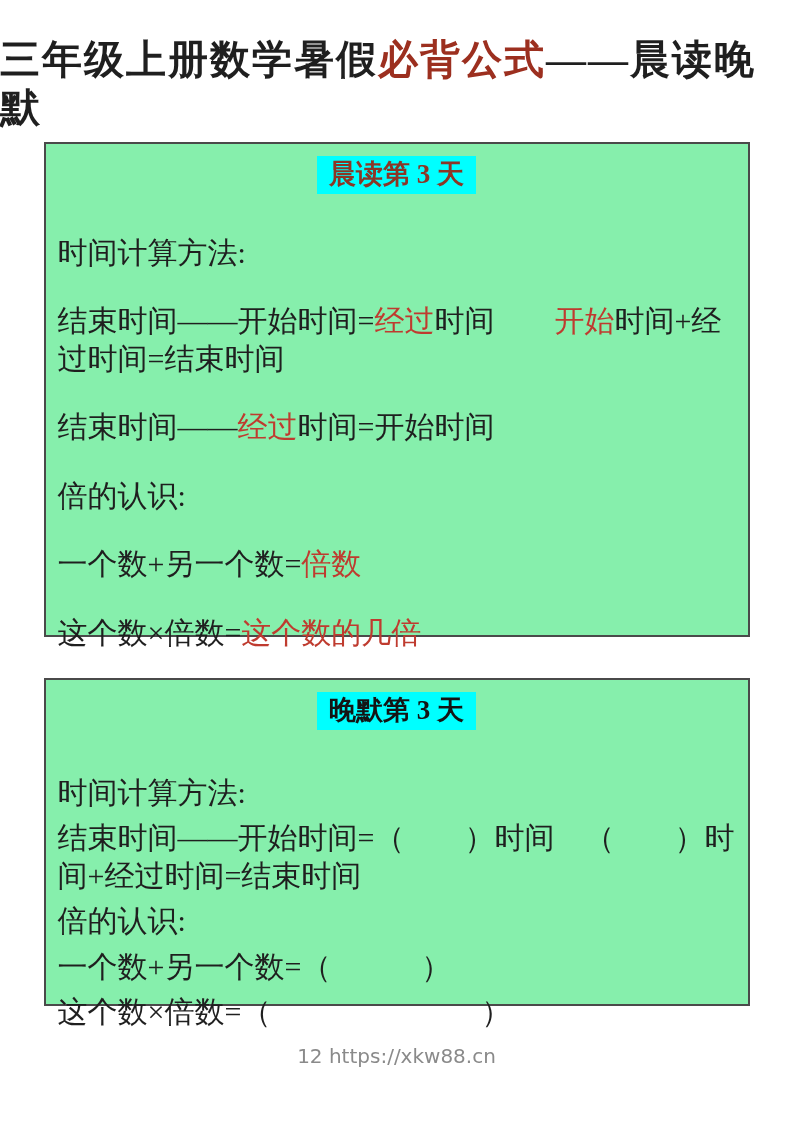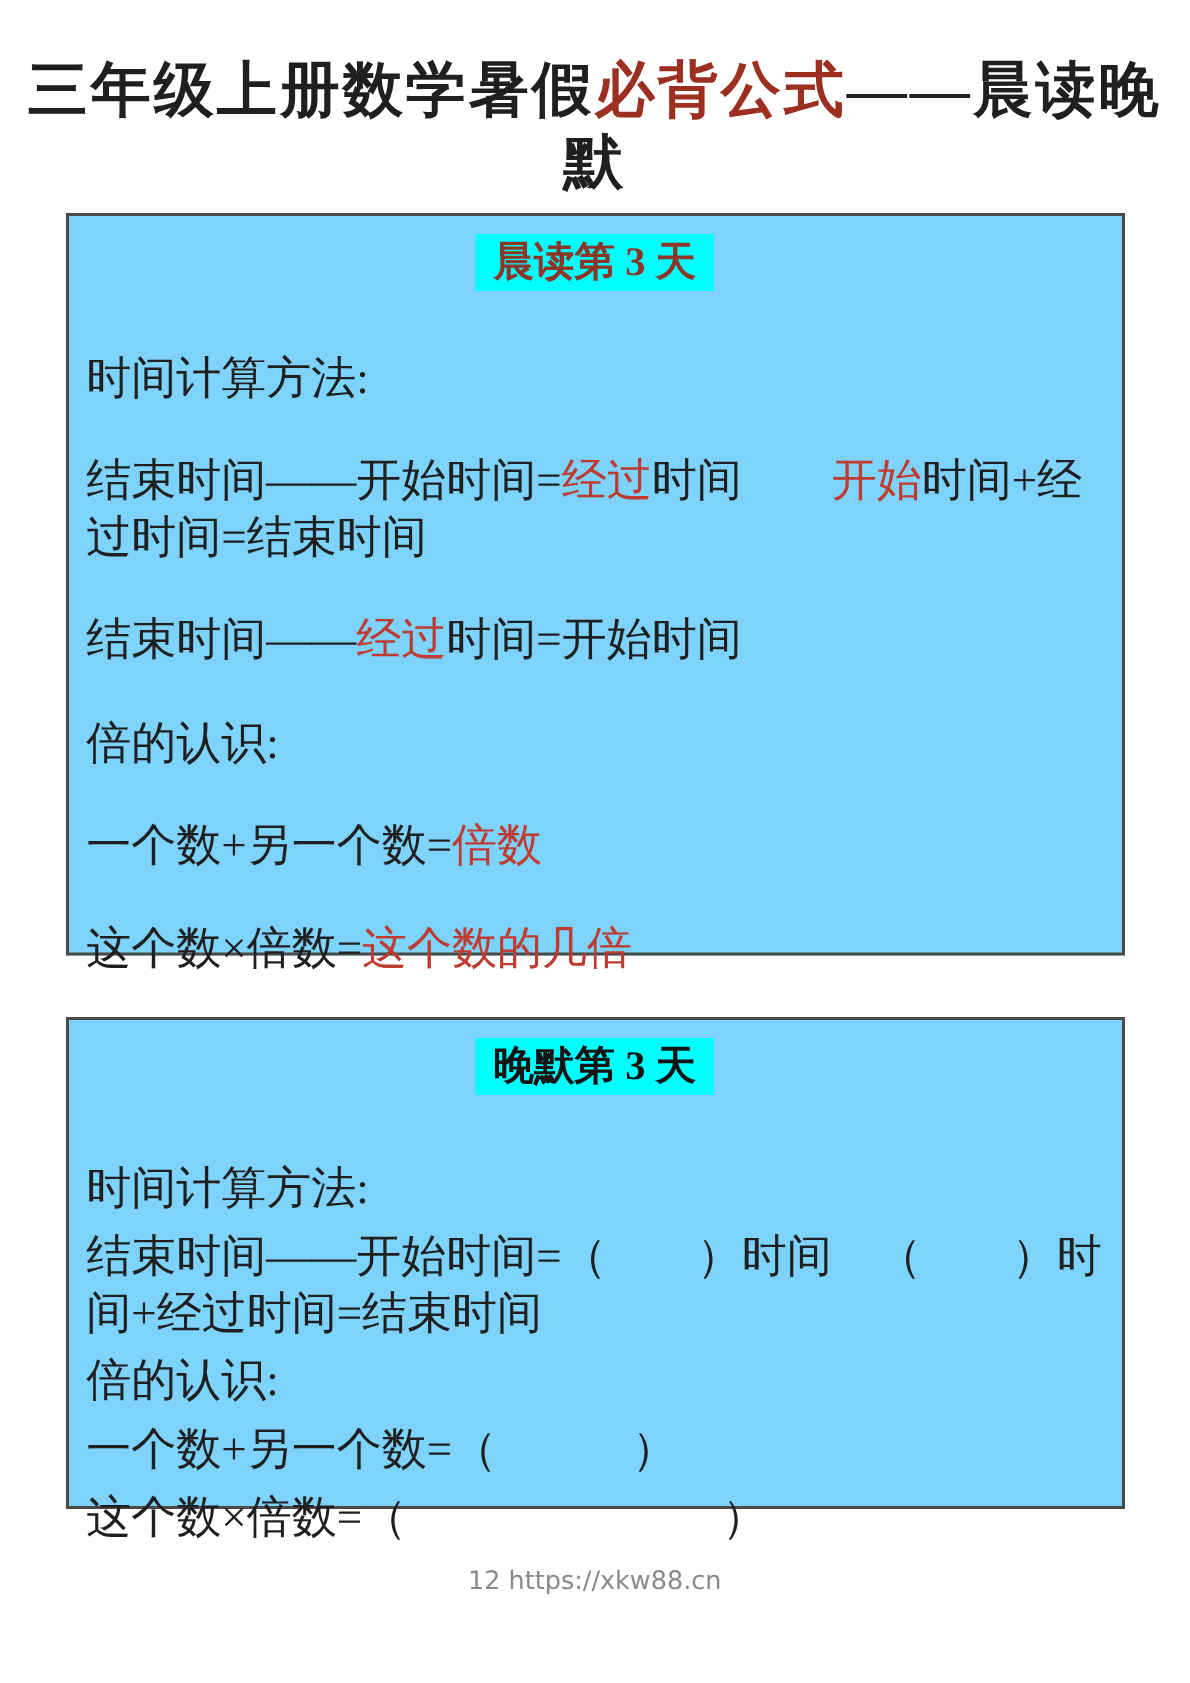--- a/index.html
+++ b/index.html
@@ -16,36 +16,36 @@
     width: 793px;
     height: 1122px;
     background: #ffffff;
     font-family: "Liberation Serif", "DejaVu Serif", serif;
     color: var(--text-black);
     position: relative;
     overflow: hidden;
   }
   .page-title {
     margin: 36px 0 10px 0;
-    text-align: center;
+    text-align: left;
     font-size: 40px;
     font-weight: bold;
     letter-spacing: 2px;
     color: var(--text-black);
     line-height: 1.2;
   }
   .page-title .seg-red { color: var(--title-red); }
 
   .box {
     width: 706px;
     margin: 0 auto;
     border: 2px solid #4a4a4a;
     padding: 12px 12px 16px 12px;
     position: relative;
-    background: #7dd3fc;
+    background: #86efac;
   }
   .box-morning { margin-top: 6px; height: 495px; }
   .box-evening { margin-top: 41px; height: 328px; }
 
   .badge-row { text-align: center; }
   .badge {
     display: inline-block;
     background: var(--highlight-cyan);
     font-size: 27px;
     font-weight: bold;
@@ -67,21 +67,21 @@
   .box-evening .line { margin-top: 8px; }
   .box-evening .line:first-child { margin-top: 44px; }
   .line .seg-red { color: var(--accent-red); }
 
   .footer {
     position: absolute;
     top: 1044px;
     left: 50%;
     transform: translateX(-50%);
     font-family: "DejaVu Sans", "Liberation Sans", sans-serif;
-    font-size: 17px;
+    font-size: 20px;
     color: var(--footer-gray);
     white-space: nowrap;
   }
 </style>
 </head>
 <body>
 
 <div class="page">
 
   <h1 class="page-title"><span>三年级上册数学暑假</span><span class="seg-red">必背公式</span><span>——晨读晚默</span></h1>

